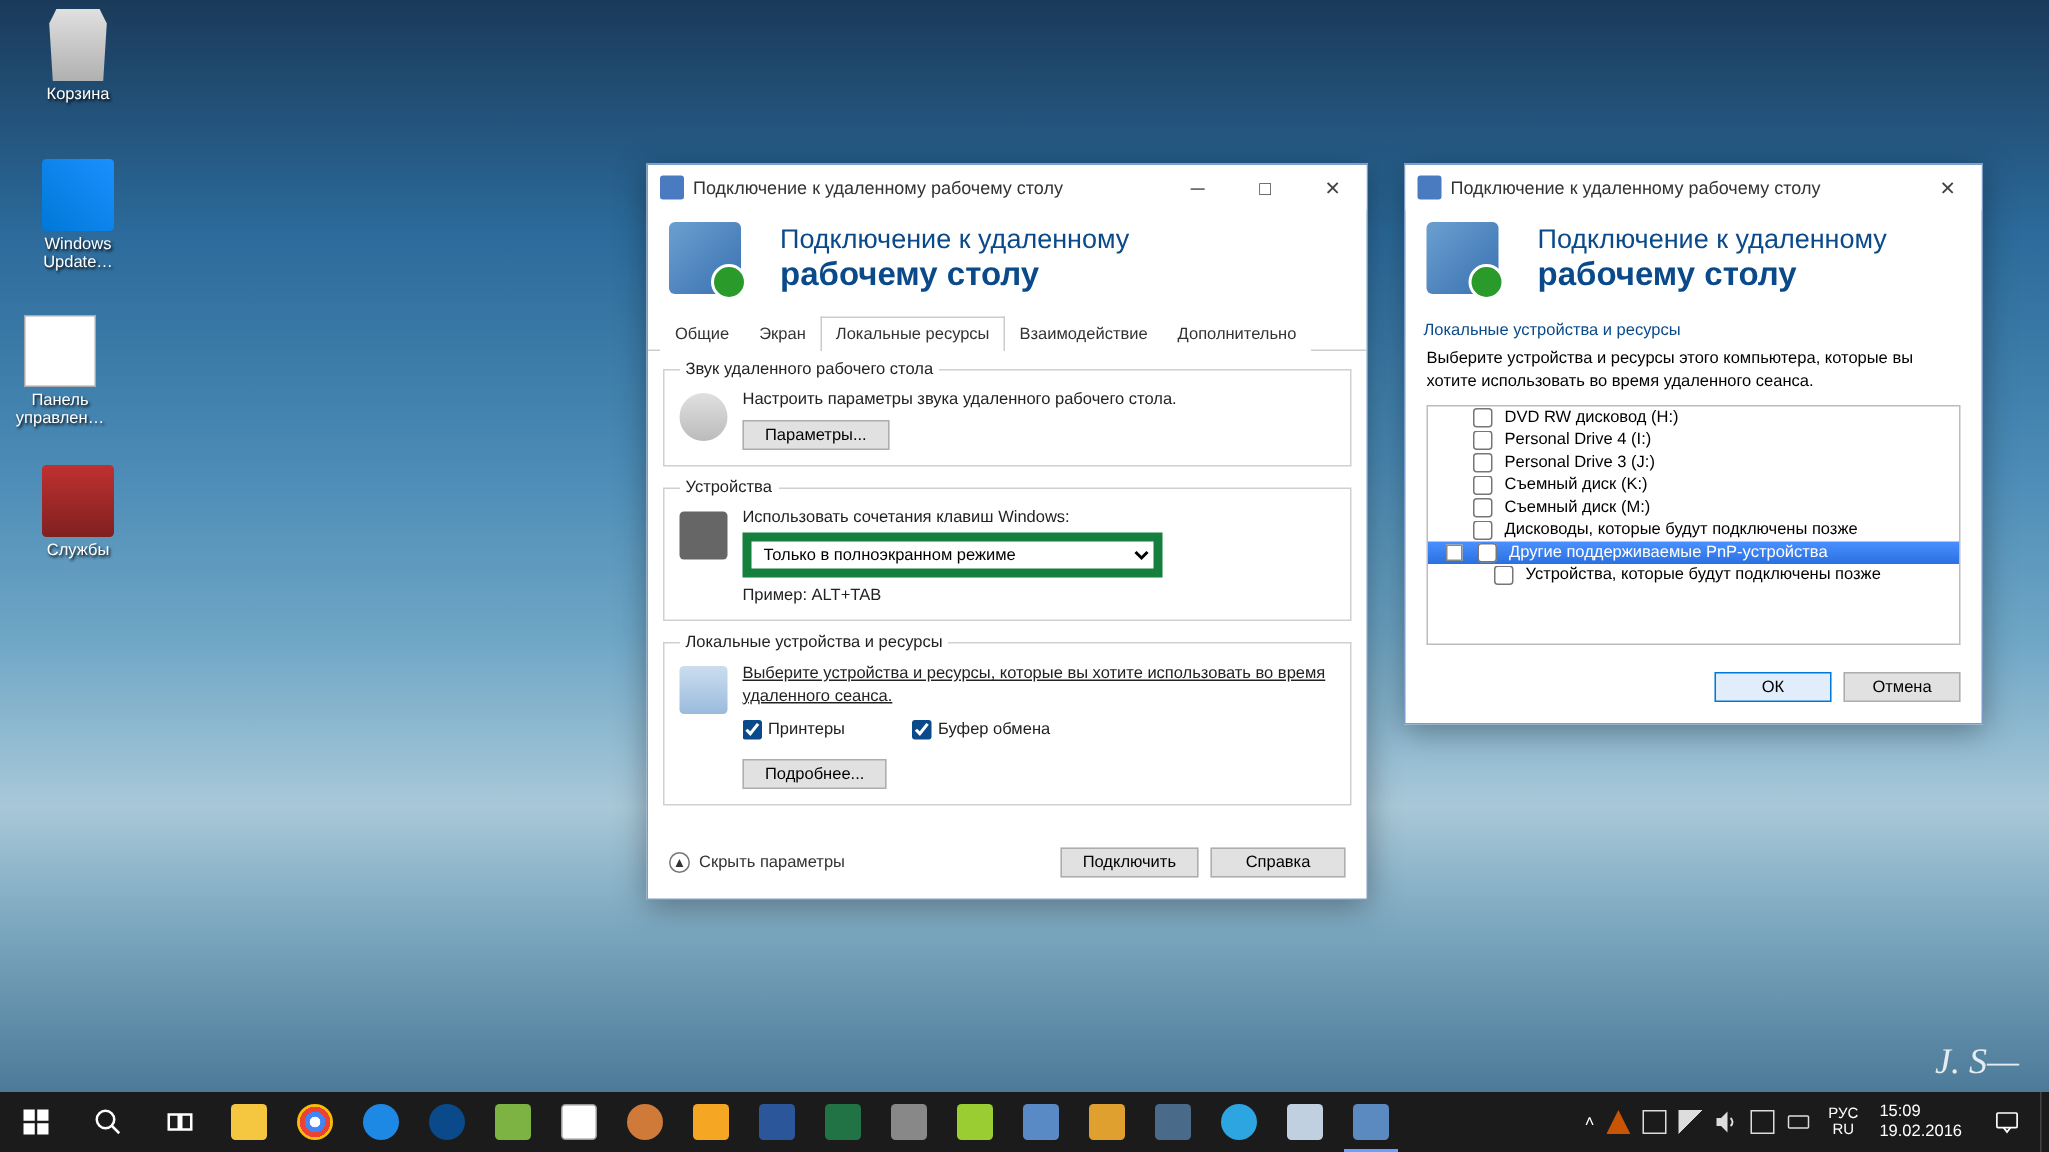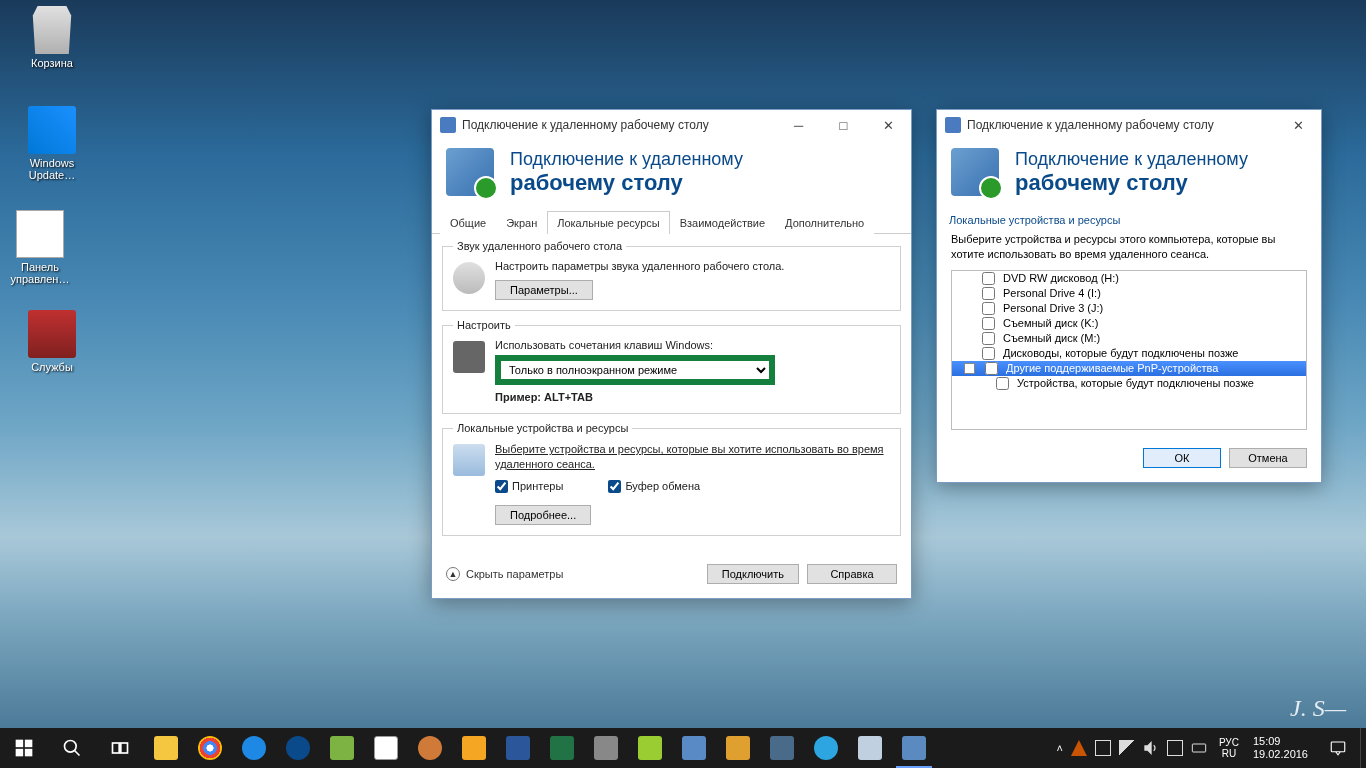--- a/index.html
+++ b/index.html
@@ -18,21 +18,21 @@
 
 .window {
   position: absolute; background: #fff; border: 1px solid #7a9cc5;
   box-shadow: 0 4px 20px rgba(0,0,0,.35);
 }
 .titlebar { height: 30px; display: flex; align-items: center; padding: 0 0 0 8px; background: #fff; font-size: 12px; color: #333; justify-content: center; }
 .titlebar .title-icon { width: 16px; height: 16px; margin-right: 6px; background: #4a7abf; border-radius: 2px; }
 .titlebar .title-text { flex: 1; }
 .titlebar .wbtn { width: 45px; height: 30px; display: flex; align-items: center; justify-content: center; font-size: 13px; color: #444; cursor: pointer; }
 
-.header-blue { padding: 8px 14px 14px; display: flex; align-items: center; gap: 16px; }
+.header-blue { padding: 8px 14px 14px; display: flex; align-items: center; gap: 26px; }
 .rdc-logo { width: 48px; height: 48px; background: linear-gradient(135deg, #6aa0d0, #3a70b0); border-radius: 4px; position: relative; }
 .rdc-logo::after { content: ""; position: absolute; right: -4px; bottom: -4px; width: 20px; height: 20px; background: #2a9a2a; border: 2px solid #fff; border-radius: 50%; }
 .header-blue .h1 { color: #0a4a8a; font-size: 18px; }
 .header-blue .h2 { color: #0a4a8a; font-size: 22px; font-weight: 600; }
 
 .tabs { display: flex; border-bottom: 1px solid #ccc; padding: 0 8px; gap: 0; font-size: 11px; }
 .tab { padding: 5px 9px; border: 1px solid transparent; border-bottom: none; cursor: pointer; color: #333; position: relative; top: 1px; background: #fff; }
 .tab.active { border-color: #ccc; background: #fff; }
 
 .body-area { padding: 6px 10px 10px; }
@@ -134,29 +134,29 @@
         <legend>Звук удаленного рабочего стола</legend>
         <div class="row">
           <div class="section-icon speaker"></div>
           <div class="col">
             <div style="margin-bottom:8px;">Настроить параметры звука удаленного рабочего стола.</div>
             <button class="btn">Параметры...</button>
           </div>
         </div>
       </fieldset>
       <fieldset>
-        <legend>Настроить</legend>
+        <legend>Устройства</legend>
         <div class="row">
           <div class="section-icon keyboard"></div>
           <div class="col">
             <div style="margin-bottom:4px;">Использовать сочетания клавиш Windows:</div>
             <select>
               <option>Только в полноэкранном режиме</option>
             </select>
-            <div style="margin-top:6px;font-weight:bold;">Пример: ALT+TAB</div>
+            <div style="margin-top:6px;">Пример: ALT+TAB</div>
           </div>
         </div>
       </fieldset>
       <fieldset>
         <legend>Локальные устройства и ресурсы</legend>
         <div class="row">
           <div class="section-icon devices"></div>
           <div class="col">
             <div style="margin-bottom:8px; line-height:1.35;text-decoration:underline;">Выберите устройства и ресурсы, которые вы хотите использовать во время удаленного сеанса.</div>
             <label class="check">

